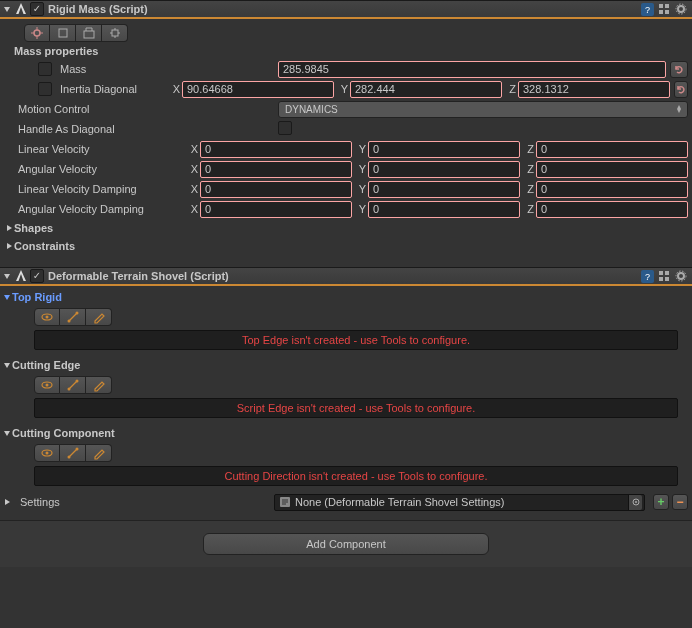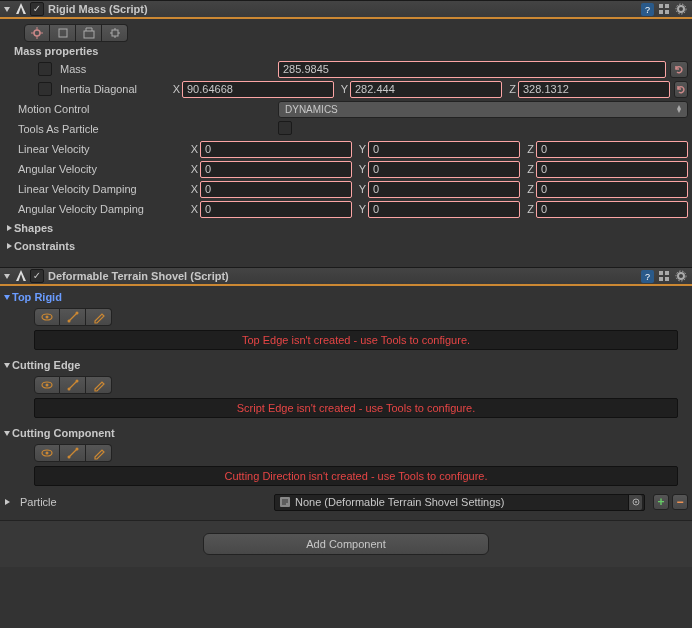--- a/index.html
+++ b/index.html
@@ -396,21 +396,21 @@
 
     <div class="row">
       <div class="label">Motion Control</div>
       <div class="dropdown">
         <span>DYNAMICS</span>
         <span class="dd-marks">▴<br>▾</span>
       </div>
     </div>
 
     <div class="row">
-      <div class="label">Tools As Particle</div>
+      <div class="label">Handle As Diagonal</div>
       <div style="flex:1"><span class="checkbox"></span></div>
     </div>
 
     <div class="row">
       <div class="label">Linear Velocity</div>
       <div class="xyz-wrap">
         <span class="axis-label">X</span>
         <input class="input" value="0" style="">
         <span class="axis-label">Y</span>
         <input class="input" value="0" style="">
@@ -604,21 +604,21 @@
         </span>
     </div>
     <div class="errorbox">Cutting Direction isn't created - use Tools to configure.</div>
 
     <div class="row" style="margin-left:-12px">
       <span class="foldout right">
           <svg width="8" height="8">
             <path d="M1 2 L7 2 L4 7 Z" fill="#c8c8c8"></path>
           </svg>
         </span>
-      <div class="label" style="width:254px">Particle</div>
+      <div class="label" style="width:254px">Settings</div>
       <div class="objfield">
         <span class="obj-icon">
           <svg width="12" height="12">
               <rect x="1" y="1" width="10" height="10" rx="1" fill="#888"></rect>
               <path d="M3 4h6M3 6h6M3 8h4" stroke="#333" stroke-width="1"></path>
             </svg>
         </span>
         <span>None (Deformable Terrain Shovel Settings)</span>
         <span class="obj-picker">
           <svg width="10" height="10">

